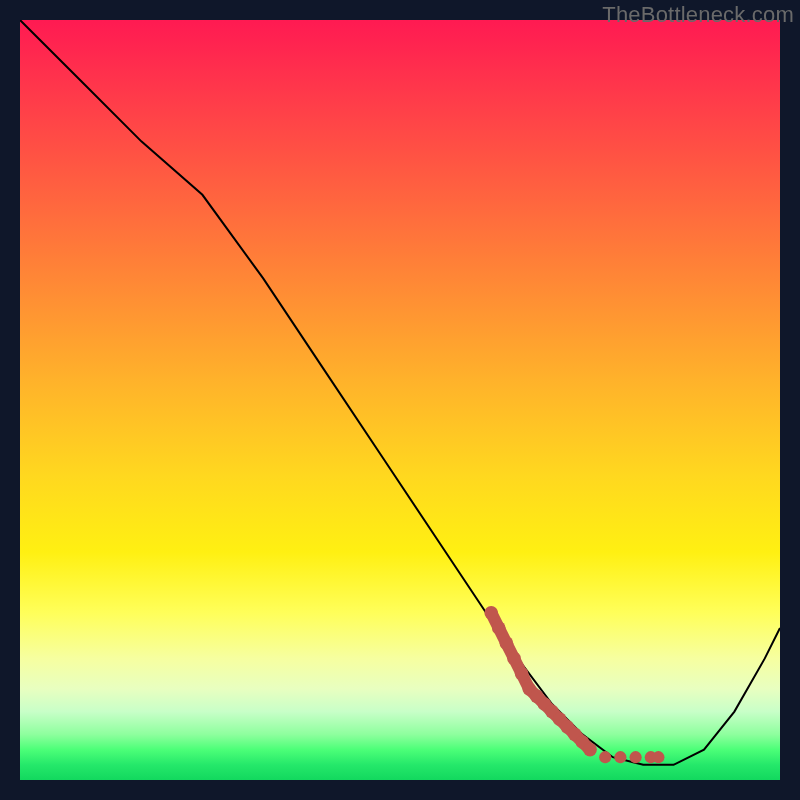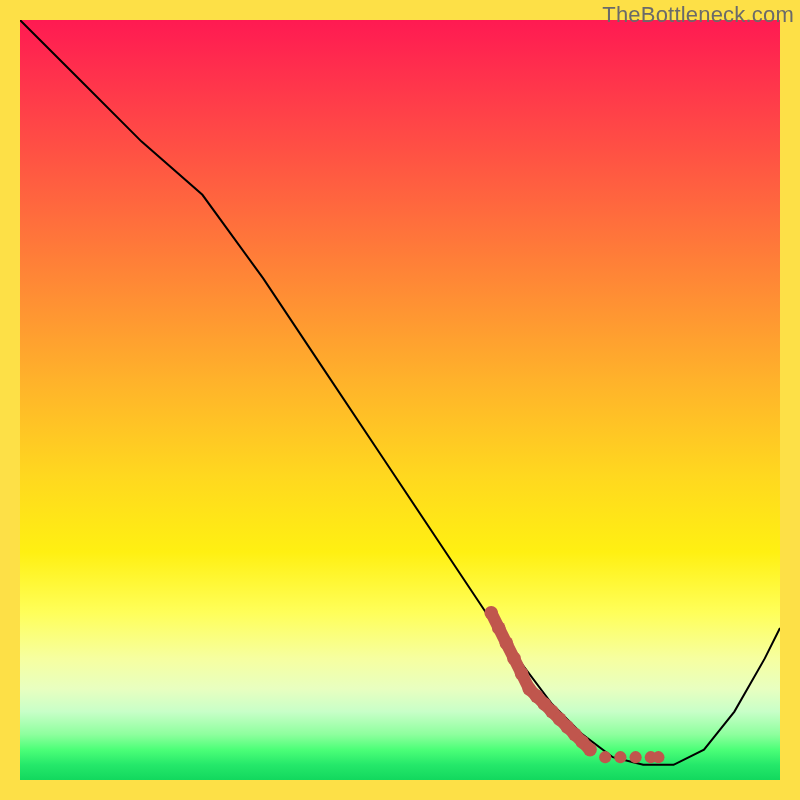--- a/index.html
+++ b/index.html
@@ -7,21 +7,21 @@
     padding: 0;
     width: 800px;
     height: 800px;
     overflow: hidden;
     font-family: Arial, Helvetica, sans-serif;
   }
   .chart-container {
     position: relative;
     width: 800px;
     height: 800px;
-    background: #fde047;
+    background: #0f172a;
   }
   .plot-area {
     position: absolute;
     left: 20px;
     top: 20px;
     width: 760px;
     height: 760px;
   }
   .gradient-bg {
     position: absolute;

